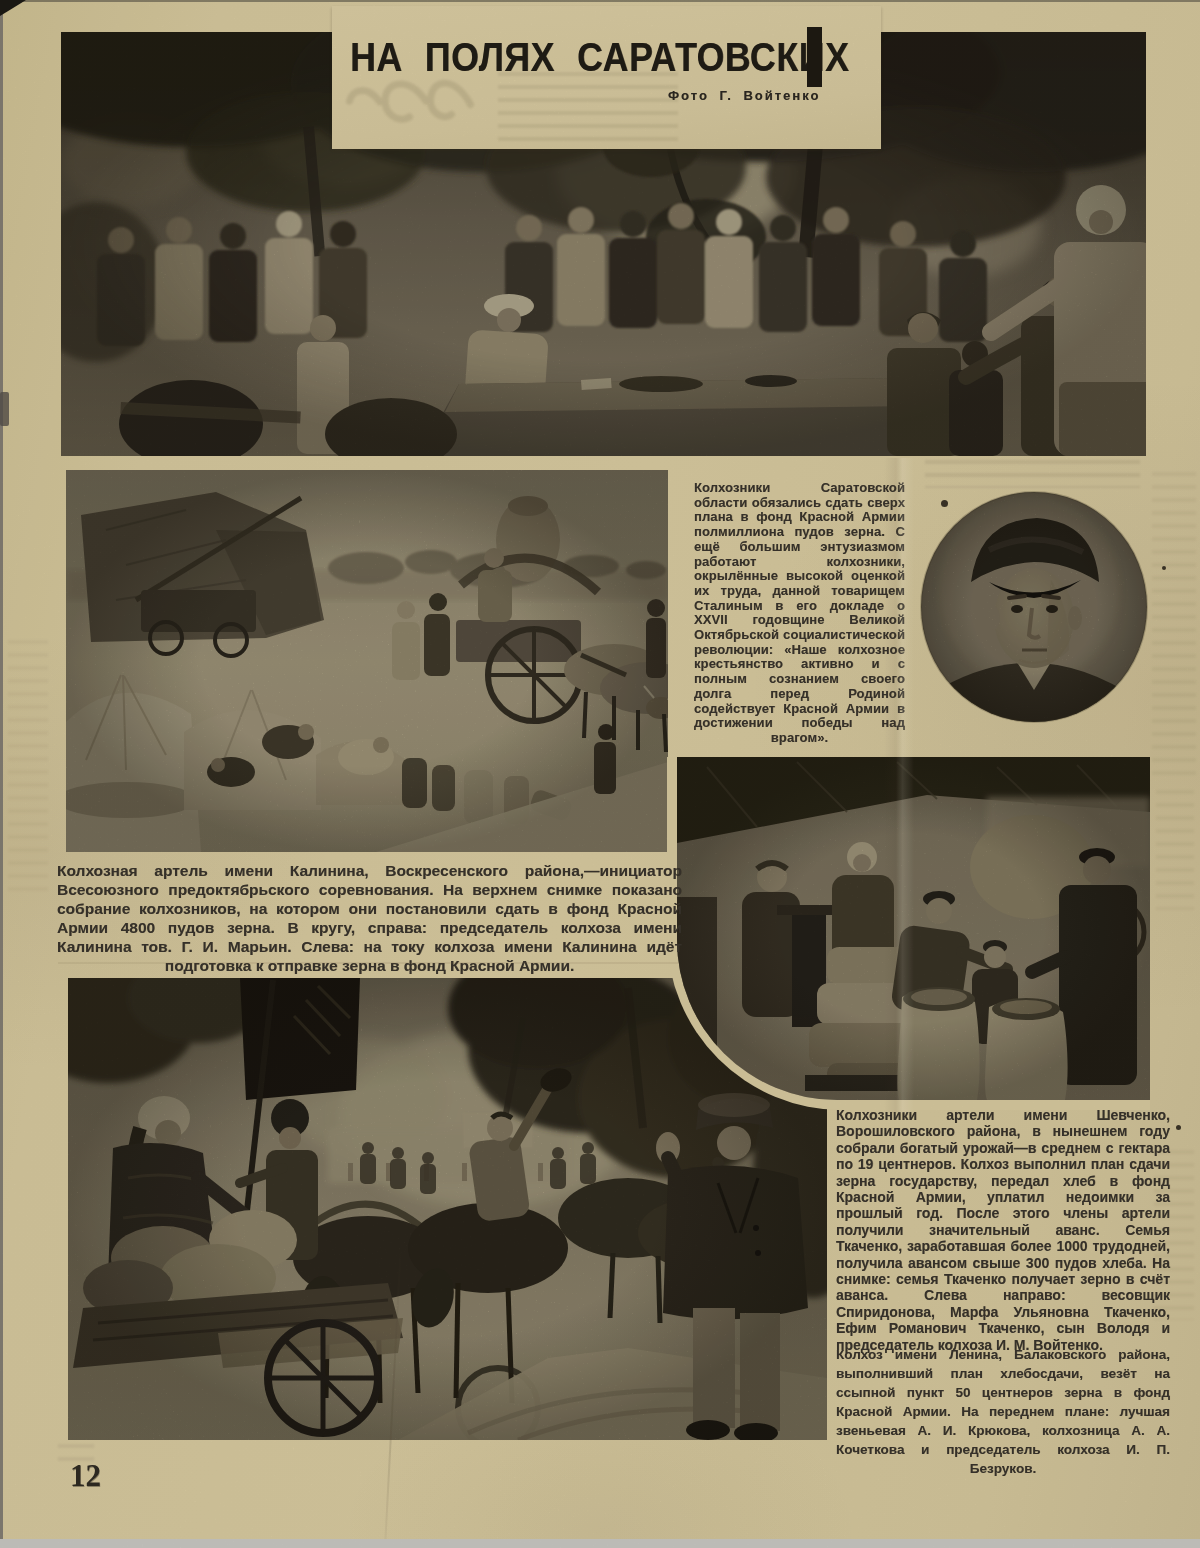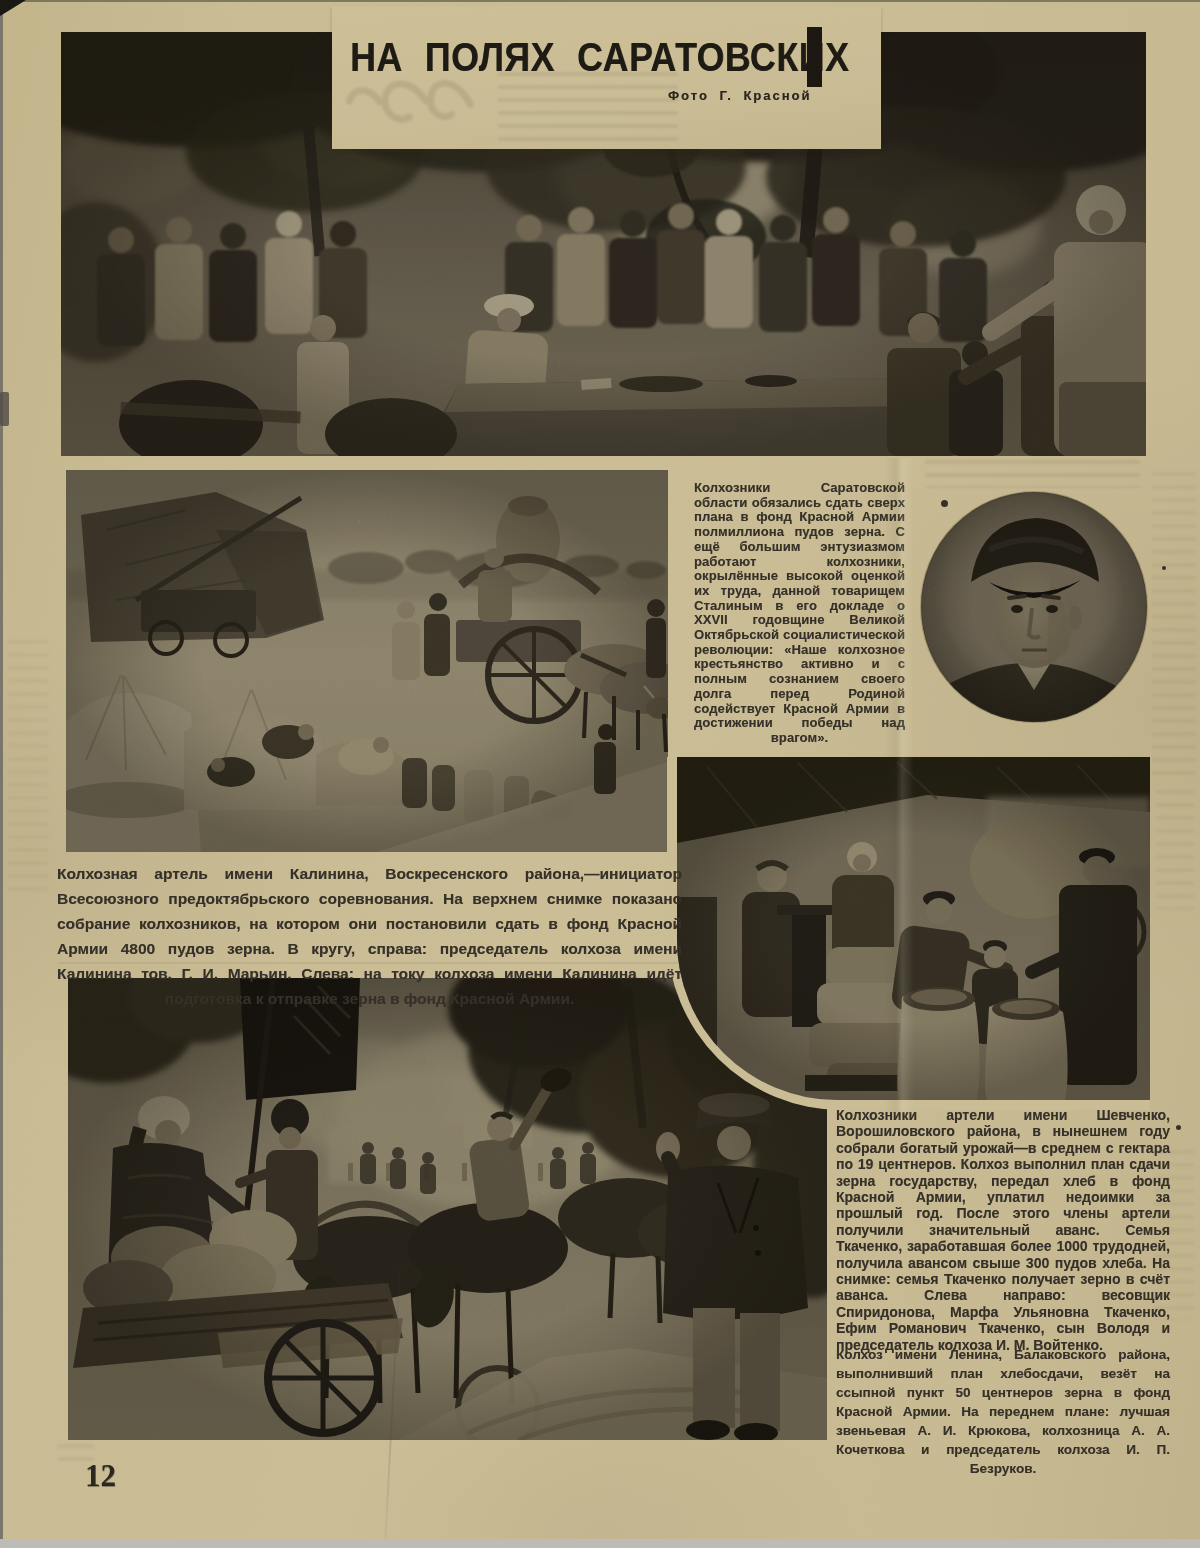--- a/index.html
+++ b/index.html
@@ -14,21 +14,21 @@
       linear-gradient(100deg,#cfc193 0%,#d6c89e 15%,#d8caa0 50%,#d4c69c 85%,#cdbf95 100%);
   }
   .photo{position:absolute;display:block;}
   .txt{
     position:absolute;font-weight:700;color:#39342c;text-align:justify;
     text-shadow:0.3px 0.3px 0.5px rgba(50,42,30,.35);
     hyphens:auto;-webkit-hyphens:auto;margin:0;
   }
   .last-center{text-align-last:center;-moz-text-align-last:center;}
   #intro{left:694px;top:481px;width:211px;font-size:13px;line-height:14.7px;letter-spacing:.1px;}
-  #cap-kalinin{left:57px;top:861px;width:625px;font-size:15.5px;line-height:25px;}
+  #cap-kalinin{left:57px;top:861px;width:625px;font-size:15.5px;line-height:19px;}
   #cap-shev{left:836px;top:1107px;width:334px;font-size:14px;line-height:16.4px;}
   #cap-lenin{left:836px;top:1345px;width:334px;font-size:13.5px;line-height:19px;}
   #title-box{
     position:absolute;left:332px;top:6px;width:549px;height:143px;
     background:linear-gradient(175deg,#dbcda4,#d7c99f 70%,#d2c499);
     box-shadow:0 2px 3px rgba(60,50,30,.25);
   }
   #page-title{
     margin:0;padding:27px 74px 0 10px;text-align:center;
     font-size:37px;font-weight:700;color:#211d16;
@@ -39,21 +39,20 @@
   #title-mark{position:absolute;left:475px;top:21px;width:15px;height:60px;background:#1e1a13;}
   #credit{
     position:absolute;left:336px;top:82px;font-size:13px;font-weight:700;
     letter-spacing:2px;word-spacing:5px;color:#2c2822;
     text-shadow:0.3px 0.3px 0.4px rgba(40,33,20,.4);
   }
   #pagenum{
     position:absolute;left:70px;top:1458px;
     font-family:"Liberation Serif",serif;font-weight:700;font-size:31px;color:#2f2b23;
     text-shadow:0.5px 0.5px 0.6px rgba(40,35,25,.4);
-    margin-left:15px;
   }
   #ph3wrap{
     position:absolute;left:667px;top:757px;width:483px;height:353px;
     background:#d7c99f;border-bottom-left-radius:175px;
     padding:0 0 10px 10px;box-sizing:border-box;
   }
   #ph3wrap svg{display:block;border-bottom-left-radius:160px;overflow:hidden;}
   .ghost-lines{
     position:absolute;opacity:.26;filter:blur(1px);pointer-events:none;
     background:repeating-linear-gradient(180deg, rgba(98,88,64,.45) 0 4px, rgba(98,88,64,0) 4px 13px);
@@ -214,21 +213,21 @@
     <rect width="1085" height="424" fill="url(#vigG)"></rect>
   </svg>
 
   <div id="title-box">
     <svg class="ghost-script" style="left:6px;top:57px" width="140" height="80" viewBox="0 0 140 80">
       <path d="M8,48 C20,20 40,18 46,34 C52,50 38,62 28,56 M52,40 C66,14 88,16 92,32 C96,48 82,60 70,54 M98,36 C108,18 124,20 128,32" stroke="#6b6146" stroke-width="7" fill="none" stroke-linecap="round"></path>
     </svg>
     <div class="ghost-lines" style="left:166px;top:66px;width:180px;height:78px"></div>
     <h1 id="page-title">НА ПОЛЯХ САРАТОВСКИХ</h1>
     <div id="title-mark"></div>
-    <div id="credit">Фото Г. Красной</div>
+    <div id="credit">Фото Г. Войтенко</div>
   </div>
 
   <svg class="photo" style="left:66px;top:470px" width="602" height="382" viewBox="0 0 602 382">
     <rect width="602" height="382" fill="url(#p2bg)"></rect>
     <rect x="0" y="100" width="602" height="30" fill="#a89c7f" opacity=".7" filter="url(#soft)"></rect>
     <g filter="url(#soft1)" opacity=".85">
       <ellipse cx="300" cy="98" rx="38" ry="16" fill="#857a62"></ellipse>
       <ellipse cx="365" cy="92" rx="26" ry="12" fill="#857a62"></ellipse>
       <ellipse cx="432" cy="100" rx="48" ry="18" fill="#857a62"></ellipse>
       <ellipse cx="525" cy="96" rx="28" ry="11" fill="#857a62"></ellipse>

